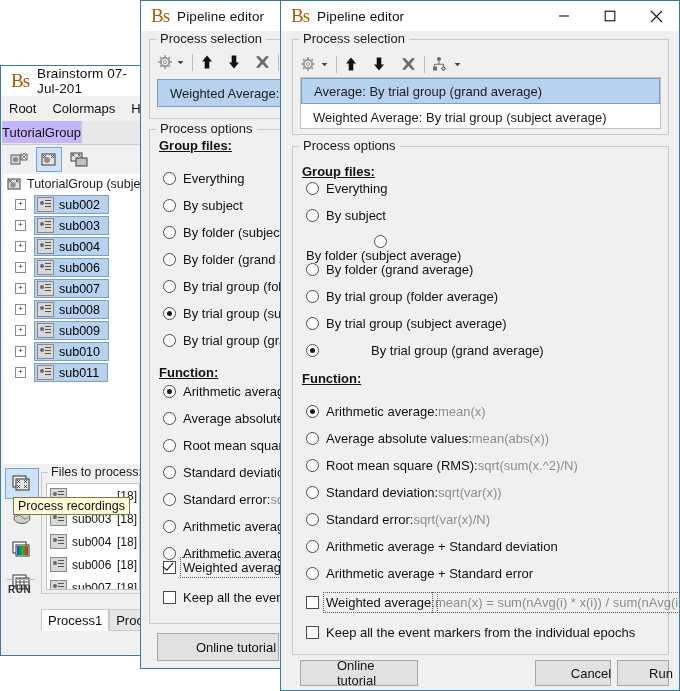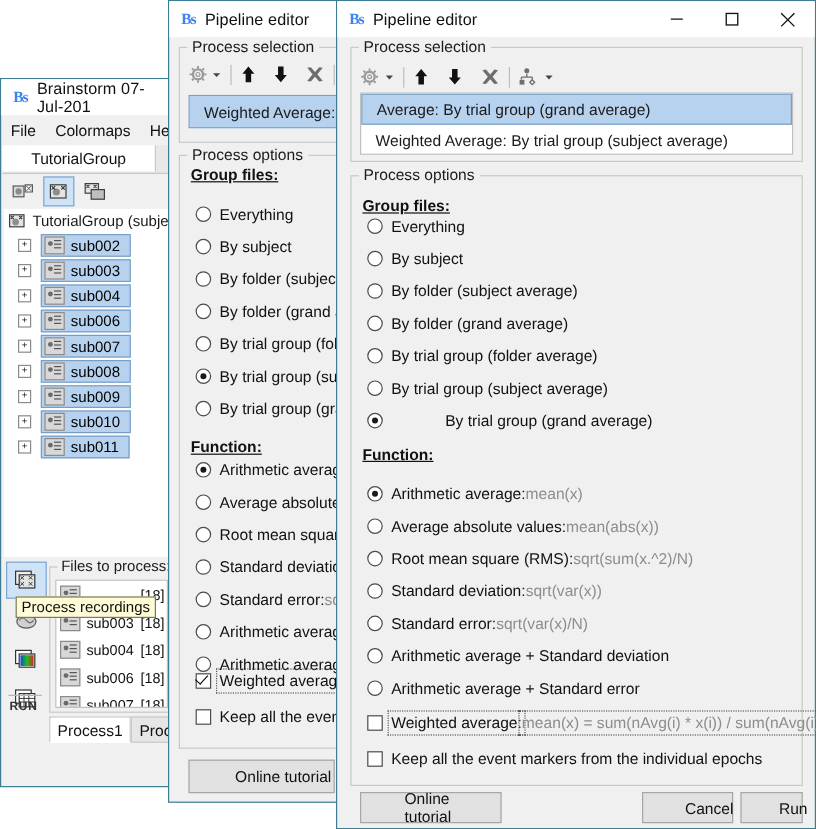--- a/index.html
+++ b/index.html
@@ -8,21 +8,21 @@
     background: #ffffff;
     font-family: "Liberation Sans", sans-serif;
     overflow: hidden;
   }
   #root { position: relative; width: 680px; height: 691px; background:#ffffff; }
 
   
   .window { position: absolute; background: #f0f0f0; border: 1px solid #3a7d95; box-sizing: border-box; }
   .titlebar { height: 30px; background:#ffffff; display:flex; align-items:center; box-sizing:border-box; padding-left:10px; }
   .title-text { font-size: 13.5px; color:#101010; margin-left:8px; letter-spacing:0.1px; }
-  .bs-logo { font-weight:bold; font-size:13px; color:#3b82f6; font-family:"Liberation Serif", serif; letter-spacing:-1px;}
+  .bs-logo { font-weight:normal; font-size:19px; color:#a16207; font-family:"Liberation Serif", serif; letter-spacing:-1px;}
   .win-ctl { margin-left:auto; display:flex; height:30px; }
   .win-btn { width:46px; height:30px; display:flex; align-items:center; justify-content:center; }
   .win-btn svg { display:block; }
 
   
   .groupbox { position:absolute; border:1px solid #c8c8c8; box-sizing:border-box; }
   .groupbox-title { position:absolute; background:#f0f0f0; padding:0 4px; font-size:13px; color:#1b1b1b; top:-9px; left:6px; white-space:nowrap;}
 
   
   .ptoolbar { position:absolute; display:flex; align-items:center; height:26px; }
@@ -46,21 +46,21 @@
 
   
   .btn { position:absolute; background:#e1e1e1; border:1px solid #a6a6a6; box-sizing:border-box; font-size:13px; color:#111;
          display:flex; align-items:center; justify-content:center; font-family:"Liberation Sans", sans-serif;padding-left:36px; }
 
   
   #bs-window { left:0; top:65px; width:143px; height:591px; background:#f0f0f0; }
   #bs-menu { position:absolute; left:0; top:30px; height:24px; width:100%; display:flex; align-items:center; font-size:13px; color:#111; }
   #bs-menu .mi { padding:0 8px; }
   .db-tabbar { position:absolute; left:1px; top:55px; width:141px; height:23px; background:#e8e8e8; border-bottom:1px solid #c9c9c9;}
-  .db-tab { position:absolute; left:0; top:0; height:22px; background:#ffffff; border-right:1px solid #c9c9c9; display:flex; align-items:center; padding:0 24px; font-size:13px; color:#111;}
+  .db-tab { position:absolute; left:0; top:0; height:22px; background:#c4b5fd; border-right:1px solid #c9c9c9; display:flex; align-items:center; padding:0 0; font-size:13px; color:#111;}
   .db-toolbar { position:absolute; left:1px; top:79px; width:141px; height:29px; background:#f0f0f0; display:flex; align-items:center; }
   .db-tbtn { width:26px; height:25px; margin-left:4px; display:flex; align-items:center; justify-content:center; box-sizing:border-box;}
   .db-tbtn.sel { background:#cfe3f7; border:1px solid #7aa5d2; }
   .tree { position:absolute; left:2px; top:108px; width:140px; height:290px; background:#ffffff; overflow:hidden;}
   .tree-root { display:flex; align-items:center; height:20px; padding-left:4px; font-size:12.5px; color:#1b1b1b; white-space:nowrap;}
   .tree-node { display:flex; align-items:center; height:21px; padding-left:12px; font-size:12.5px; white-space:nowrap; }
   .tree-node .nodebox { display:flex; align-items:center; background:#b6d2ef; border:1px solid #7a9fc6; height:19px; padding:0 8px 0 2px; box-sizing:border-box;}
   .plus { width:9px; height:9px; border:1px solid #8a8a8a; background:#fff; font-size:8px; line-height:7px; text-align:center; color:#222; margin-right:3px; flex:none; font-family:"Liberation Sans", sans-serif;}
   .dots { width:5px; }
   .subj-icon { width:15px; height:13px; background:#d8d8d8; border:1px solid #8a8a8a; margin-right:5px; flex:none; position:relative;}
@@ -71,21 +71,21 @@
   .proc-panel { position:absolute; left:2px; top:400px; width:140px; height:155px; background:#f0f0f0;}
   .side-rail { position:absolute; left:0; top:0; width:38px; height:140px; }
   .rail-btn { width:34px; height:31px; margin:2px; display:flex; align-items:center; justify-content:center; box-sizing:border-box;}
   .rail-btn.sel { background:#cfe3f7; border:1px solid #7aa5d2; }
   .files-box { position:absolute; left:38px; top:6px; width:102px; height:122px; border:1px solid #c8c8c8; box-sizing:border-box;}
   .files-list { position:absolute; left:4px; top:10px; right:2px; bottom:3px; background:#fff; border:1px solid #c0c0c0; overflow:hidden;}
   .file-row { display:flex; align-items:center; height:23px; font-size:12px; color:#111; padding-left:3px;}
   .file-count { margin-left:auto; padding-right:2px; }
   .tooltip { position:absolute; background:#fefbd6; border:1px solid #7a7a5a; font-size:12.5px; color:#111; padding:1px 4px; white-space:nowrap;}
   .proc-tabs { position:absolute; left:38px; top:131px; display:flex; align-items:flex-end; }
-  .ptab { height:22px; display:flex; align-items:center; padding:0 6px; font-size:13px; color:#111; border:1px solid #c8c8c8; box-sizing:border-box;}
+  .ptab { height:22px; display:flex; align-items:center; padding:0 6px; font-size:13px; color:#111; border:1px solid #c8c8c8; box-sizing:border-box;margin-top:12px;}
   .ptab.active { background:#ffffff; border-bottom-color:#ffffff; }
   .ptab.inactive { background:#e6e6e6; }
   .run-label { position:absolute; left:5px; top:118px; font-size:10px; font-weight:bold; color:#333; letter-spacing:0.5px;}
   .rail-div { position:absolute; left:4px; top:113px; width:28px; height:1px; background:#b5b5b5;}
 
   
   #bs-window { z-index:1; }
   #pipe-mid  { z-index:2; }
   #pipe-main { z-index:3; }
 </style>
@@ -94,21 +94,21 @@
 
 <div id="root">
 
   <div class="window" id="bs-window">
     <div class="titlebar">
       <span class="bs-logo">Bs</span>
       <span class="title-text">Brainstorm 07-Jul-201</span>
     </div>
 
     <div id="bs-menu">
-      <span class="mi">File</span>
+      <span class="mi">Root</span>
       <span class="mi">Colormaps</span>
       <span class="mi">Help</span>
     </div>
 
     <div class="db-tabbar">
       <div class="db-tab">TutorialGroup</div>
     </div>
 
     <div class="db-toolbar">
       <div class="db-tbtn">
@@ -527,21 +527,21 @@
     <div class="sechead" style="left:21px; top:163px;">Group files:</div>
     <div id="main-groupfiles">
         <div class="opt" style="left: 25px; top: 180px;">
           <span class="radio"></span>
           <span>Everything</span>
         </div>
         <div class="opt" style="left: 25px; top: 207px;">
           <span class="radio"></span>
           <span>By subject</span>
         </div>
-        <div class="opt" style="left: 25px; top: 234px;">
+        <div class="opt" style="left: 25px; top: 234px; flex-direction: column;">
           <span class="radio"></span>
           <span>By folder (subject average)</span>
         </div>
         <div class="opt" style="left: 25px; top: 261px;">
           <span class="radio"></span>
           <span>By folder (grand average)</span>
         </div>
         <div class="opt" style="left: 25px; top: 288px;">
           <span class="radio"></span>
           <span>By trial group (folder average)</span>

